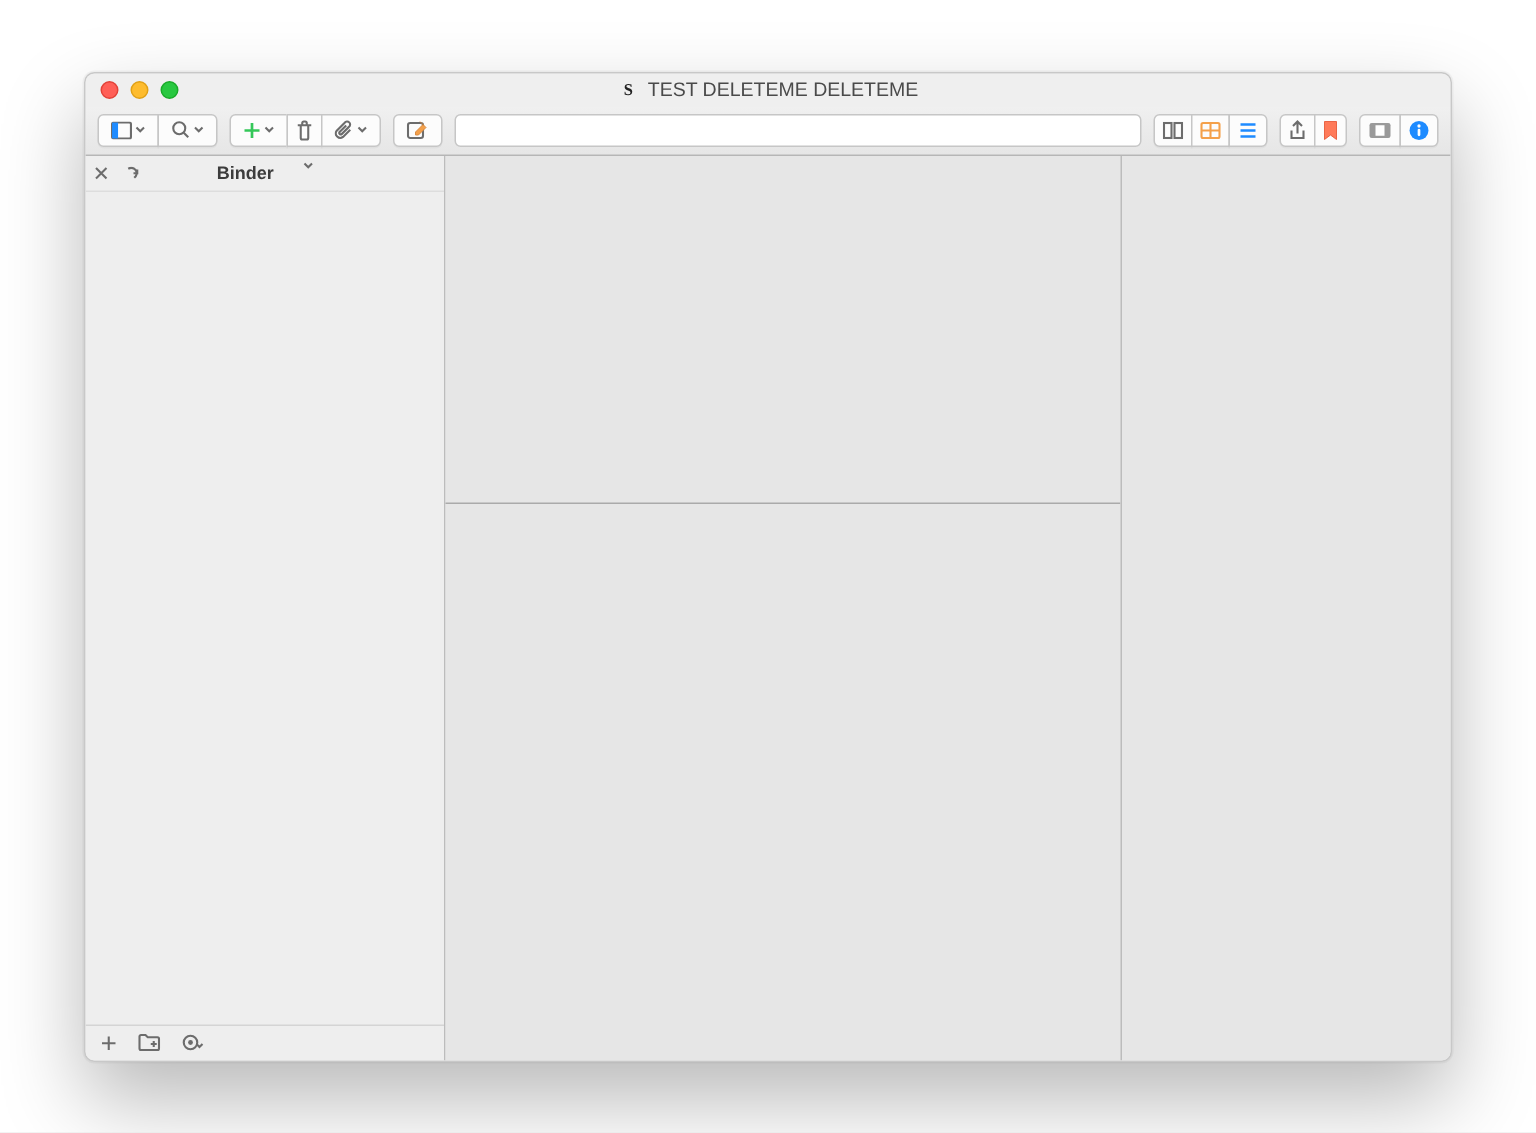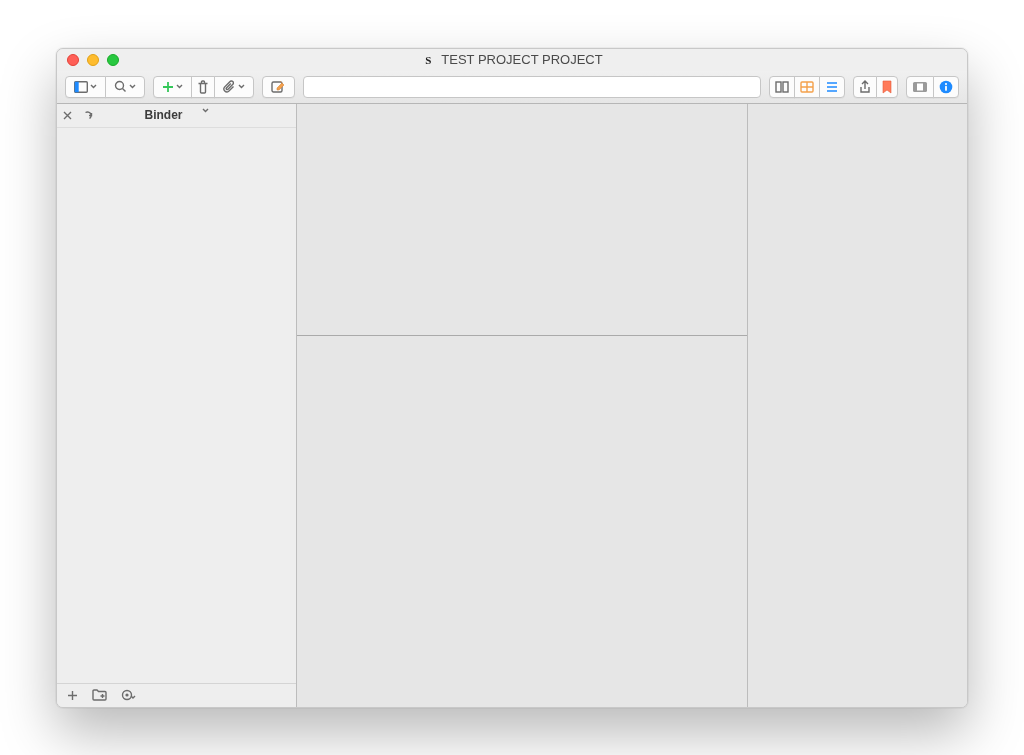--- a/index.html
+++ b/index.html
@@ -118,21 +118,21 @@
 <div class="window">
 
   <div class="titlebar">
     <div class="traffic">
       <div class="tdot r"></div>
       <div class="tdot y"></div>
       <div class="tdot g"></div>
     </div>
     <div class="wincap">
       <span class="appicon">S</span>
-      <span>TEST PROJECT PROJECT</span>
+      <span>TEST DELETEME DELETEME</span>
     </div>
   </div>
 
   <div class="toolbar">
 
     <div class="grp">
       <div class="btn segl">
         <span>
           <svg width="14" height="12" viewBox="0 0 14 12">
             <rect class="ic" x="0.7" y="0.7" width="12.6" height="10.6" rx="1"></rect>

